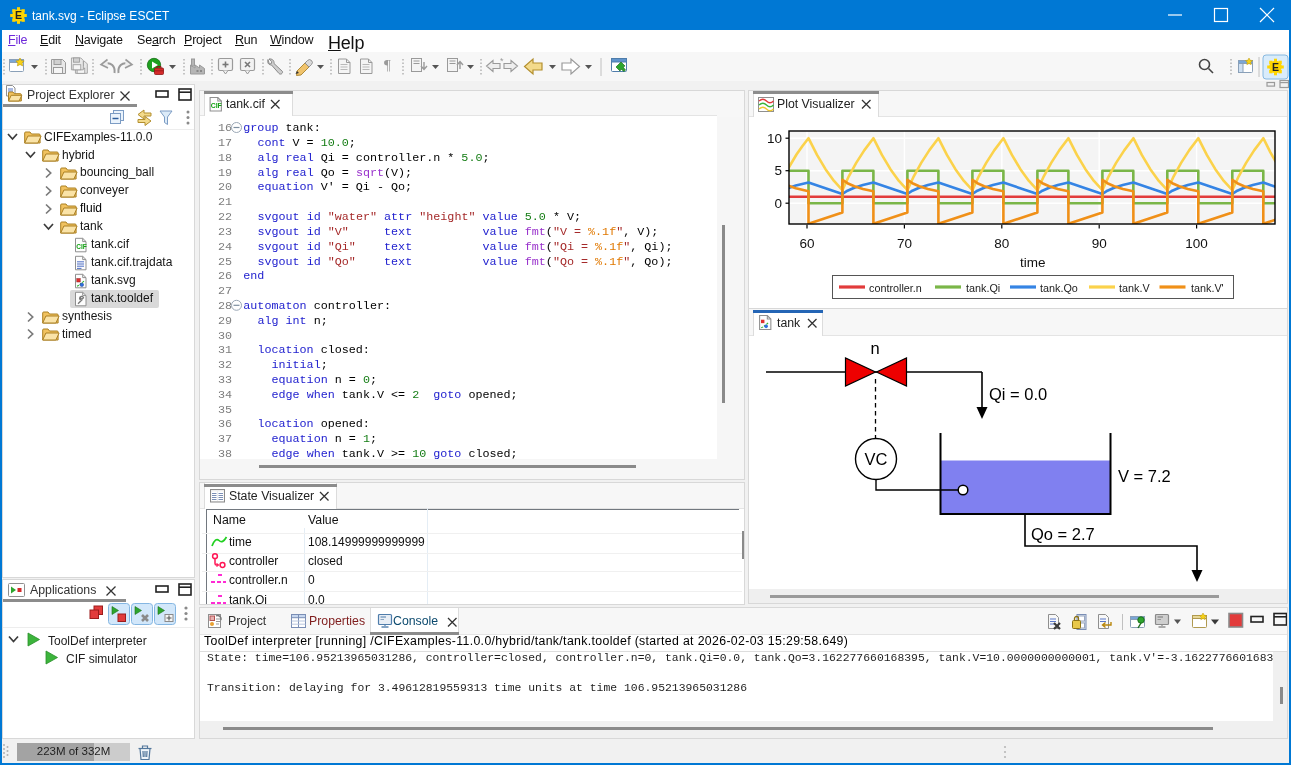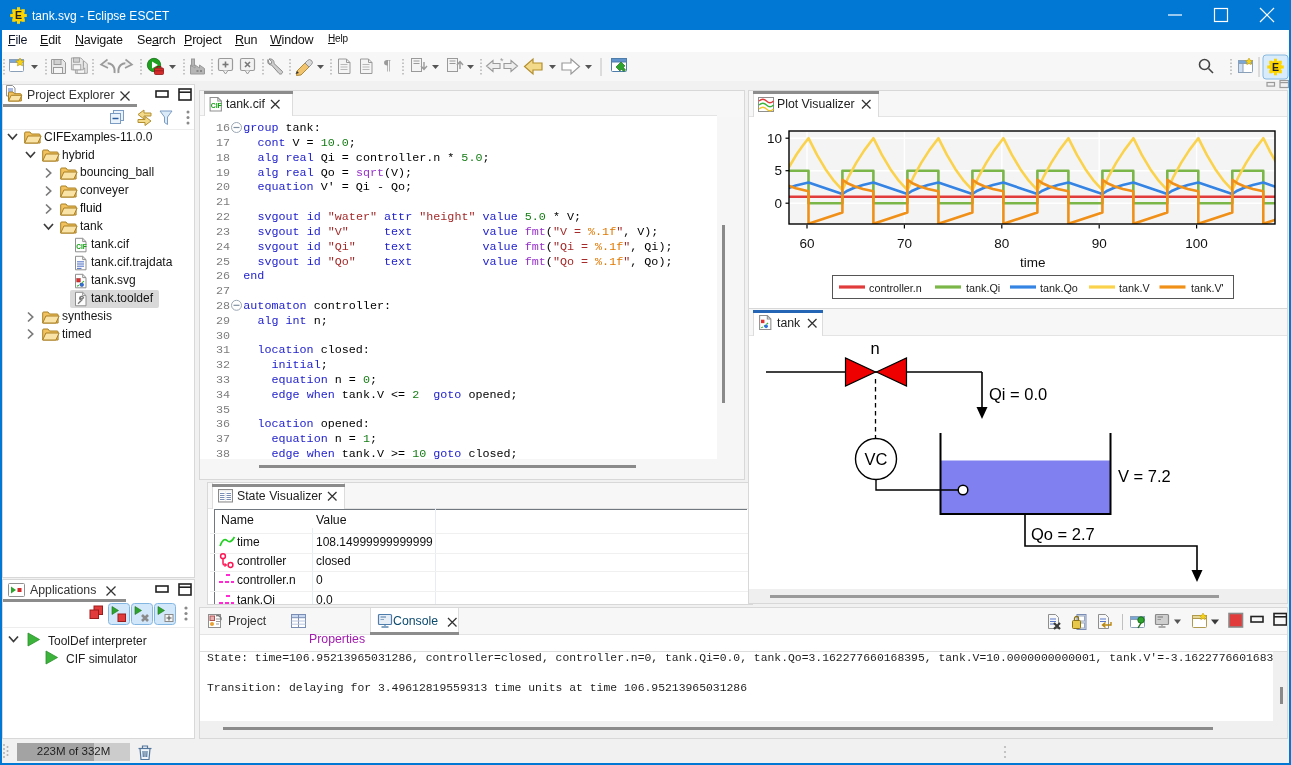--- a/index.html
+++ b/index.html
@@ -29,28 +29,28 @@
  <div class="abs" style="left:32px;top:8.5px;color:#fff;font-size:12px">tank.svg - Eclipse ESCET</div>
  <svg style="left:1160px;top:0" width="131" height="30">
   <line x1="8" y1="15" x2="22" y2="15" stroke="#fff" stroke-width="1.2"></line>
   <rect x="54.5" y="8.5" width="13" height="13" fill="none" stroke="#fff" stroke-width="1.2"></rect>
   <line x1="100" y1="8" x2="114" y2="22" stroke="#fff" stroke-width="1.2"></line>
   <line x1="114" y1="8" x2="100" y2="22" stroke="#fff" stroke-width="1.2"></line>
  </svg>
 </div>
 
 <div class="abs" style="left:0;top:30px;width:1291px;height:22px;background:#fff">
-    <div class="abs" style="left:8px;top:3px;font-size:12.5px;letter-spacing:-0.2px;color:#0f172a"><u>F</u>ile</div>
+    <div class="abs" style="left:8px;top:3px;font-size:12.5px;letter-spacing:-0.2px;color:#6d28d9"><u>F</u>ile</div>
     <div class="abs" style="left:40px;top:3px;font-size:12.5px;letter-spacing:-0.2px;color:#111"><u>E</u>dit</div>
     <div class="abs" style="left:75px;top:3px;font-size:12.5px;letter-spacing:-0.2px;color:#111"><u>N</u>avigate</div>
     <div class="abs" style="left:137px;top:3px;font-size:12.5px;letter-spacing:-0.2px;color:#111">Se<u>a</u>rch</div>
     <div class="abs" style="left:184px;top:3px;font-size:12.5px;letter-spacing:-0.2px;color:#111"><u>P</u>roject</div>
     <div class="abs" style="left:235px;top:3px;font-size:12.5px;letter-spacing:-0.2px;color:#111"><u>R</u>un</div>
     <div class="abs" style="left:270px;top:3px;font-size:12.5px;letter-spacing:-0.2px;color:#111"><u>W</u>indow</div>
-    <div class="abs" style="left:328px;top:3px;font-size:10px;letter-spacing:-0.2px;color:#111"><u>H</u>elp</div>
+    <div class="abs" style="left:328px;top:3px;font-size:18px;letter-spacing:-0.2px;color:#111"><u>H</u>elp</div>
   </div>
 <div class="abs" style="left:0;top:52px;width:1291px;height:29px;background:#f7f7f7"></div>
 <svg style="left:0;top:52px" width="1291" height="30" viewBox="0 0 1291 30">
     <line x1="4" y1="7" x2="4" y2="23" stroke="#c4c4c4" stroke-width="2" stroke-dasharray="1.5,2"></line>
     <g transform="translate(9,6)">
 <rect x="0.5" y="1.5" width="14" height="12" rx="1" fill="#fff" stroke="#8aa0b8" stroke-width="1"></rect>
 <rect x="0.5" y="1.5" width="14" height="3" fill="#7ba7d7" stroke="#8aa0b8" stroke-width="1"></rect>
 <path d="M11 0 l1.3 2.6 2.9 .4 -2.1 2 .5 2.9 -2.6 -1.4 -2.6 1.4 .5 -2.9 -2.1 -2 2.9 -.4 z" fill="#f7d117" stroke="#b99708" stroke-width="0.6"></path>
 </g>
     <path d="M31 13 l7 0 l-3.5 4 z" fill="#555"></path>
@@ -411,21 +411,21 @@
     <div class="abs" style="left:4px;top:0;width:89px;height:3px;background:#8c8c8c"></div>
     <svg style="left:9px;top:5.5px" width="14" height="15" viewBox="0 0 12 14">
 <path d="M0.5 0.5 h7.2 l3.3 3.3 v9.2 h-10.5 z" fill="#fdfdfd" stroke="#8f8f8f"></path>
 <path d="M7.7 0.5 v3.3 h3.3" fill="none" stroke="#8f8f8f"></path>
 <text x="1" y="10.5" font-size="6.5" font-weight="bold" fill="#13a113" font-family="Liberation Sans">CIF</text>
     </svg>
     <div class="abs" style="left:26px;top:5.5px;font-size:12.3px;color:#222">tank.cif</div>
     <svg style="left:70px;top:7.5px" width="11" height="11">
       <path d="M1 1 l8.5 8.5 m0 -8.5 l-8.5 8.5" stroke="#333" stroke-width="1.3"></path>
     </svg>
-    <pre class="abs" style="left:16px;top:30.2px;width:32px;font-size:11.73px;line-height:14.82px;color:#7d7d7d">16
+    <pre class="abs" style="left:0;top:30.2px;width:32px;text-align:right;font-size:11.73px;line-height:14.82px;color:#7d7d7d">16
 17
 18
 19
 20
 21
 22
 23
 24
 25
 26
@@ -470,21 +470,21 @@
     <span style="color:#2222cf">edge</span> <span style="color:#2222cf">when</span> tank.V &lt;= <span style="color:#157d15">2</span>  <span style="color:#2222cf">goto</span> opened;
 
   <span style="color:#2222cf">location</span> opened:
     <span style="color:#2222cf">equation</span> n = <span style="color:#157d15">1</span>;
     <span style="color:#2222cf">edge</span> <span style="color:#2222cf">when</span> tank.V &gt;= <span style="color:#157d15">10</span> <span style="color:#2222cf">goto</span> closed;</pre>
     <div class="abs" style="left:517px;top:0;width:27px;height:388px;background:#f6f6f6;border-top:26px solid #f7f7f7;border-bottom:20px solid #f6f6f6"></div>
     <div class="abs" style="left:522px;top:134px;width:3px;height:178px;background:#8a8a8a"></div>
     <div class="abs" style="left:0;top:368px;width:517px;height:20px;background:#f6f6f6"></div>
     <div class="abs" style="left:59px;top:374px;width:377px;height:3px;background:#8a8a8a"></div>
   </div>
-<div class="panel" style="left:207px;top:482px;width:546px;height:123px">
+<div class="panel" style="left:199px;top:482px;width:546px;height:123px">
     <div class="abs" style="left:0;top:0;width:544px;height:26px;background:#f7f7f7;border-bottom:1px solid #e4e4e4"></div>
     <div class="abs" style="left:4px;top:0;width:133px;height:26px;background:#fff;border-left:1px solid #dcdcdc;border-right:1px solid #dcdcdc"></div>
     <div class="abs" style="left:4px;top:1px;width:133px;height:3px;background:#8c8c8c"></div>
     <svg style="left:10px;top:6px" width="15" height="14" viewBox="0 0 15 14">
 <rect x="0.5" y="0.5" width="14" height="12.5" fill="#eee" stroke="#8a8a8a"></rect>
 <rect x="1.5" y="2.5" width="5.5" height="9.5" fill="#fff"></rect>
       <rect x="8" y="2.5" width="5.5" height="9.5" fill="#fff"></rect>
 <g stroke="#7a8eb5">
         <line x1="2" y1="4.5" x2="6.5" y2="4.5"></line>
         <line x1="2" y1="6.5" x2="6.5" y2="6.5"></line>
@@ -661,21 +661,21 @@
 <path d="M8 2 a3.5 3.5 0 0 1 5 4" fill="none" stroke="#777" stroke-width="1.4"></path>
     </svg>
     <div class="abs" style="left:28px;top:6px;font-size:12.3px;color:#333">Project</div>
     <svg style="left:91px;top:6px" width="15" height="15" viewBox="0 0 15 15">
 <rect x="0.5" y="0.5" width="14" height="13" fill="#fff" stroke="#7a8eb5"></rect>
 <rect x="0.5" y="0.5" width="14" height="3.2" fill="#c7d7ef" stroke="#7a8eb5"></rect>
 <line x1="7.5" y1="0.5" x2="7.5" y2="13.5" stroke="#7a8eb5"></line>
 <line x1="0.5" y1="7" x2="14.5" y2="7" stroke="#b8c6de"></line>
       <line x1="0.5" y1="10.2" x2="14.5" y2="10.2" stroke="#b8c6de"></line>
     </svg>
-    <div class="abs" style="left:109px;top:24px;font-size:12.3px;color:#a21caf">Properties</div>
+    <div class="abs" style="left:109px;top:6px;font-size:12.3px;color:#7f1d1d">Properties</div>
     <div class="abs" style="left:170px;top:0;width:89px;height:27px;background:#fff;border-left:1px solid #dcdcdc;border-right:1px solid #dcdcdc"></div>
     <svg style="left:177px;top:6px" width="16" height="15" viewBox="0 0 16 15">
 <rect x="1.5" y="0.5" width="13" height="10" rx="1" fill="#e8eef5" stroke="#4f7dab" stroke-width="1.2"></rect>
 <line x1="3.5" y1="3" x2="9" y2="3" stroke="#4f7dab"></line>
       <line x1="3.5" y1="5.5" x2="7" y2="5.5" stroke="#8aa5c0"></line>
 <line x1="8" y1="10.5" x2="8" y2="12" stroke="#4f7dab" stroke-width="1.2"></line>
 <line x1="4.5" y1="13" x2="11.5" y2="13" stroke="#4f7dab" stroke-width="1.4"></line>
     </svg>
     <div class="abs" style="left:193px;top:6px;font-size:12.3px;color:#0c4a6e">Console</div>
     <svg style="left:247px;top:9px" width="11" height="11">
@@ -728,20 +728,21 @@
 <path d="M11 0 l1.1 2.2 2.4 .35 -1.75 1.7 .4 2.4 -2.15 -1.15 -2.15 1.15 .4 -2.4 -1.75 -1.7 2.4 -.35 z" fill="#f7d117" stroke="#b99708" stroke-width="0.5"></path>
       </g>
       <path d="M1011 9.5 l8 0 l-4 5 z" fill="#3a3a3a"></path>
       <rect x="1029" y="3.5" width="13.5" height="13.5" fill="#e23b3b" stroke="#8a8a8a" stroke-width="1.6"></rect>
       <rect x="1051" y="6.5" width="12" height="5.5" fill="none" stroke="#222" stroke-width="1.6"></rect>
       <g>
         <rect x="1074" y="3.5" width="12.5" height="11.5" fill="none" stroke="#222" stroke-width="1.6"></rect>
         <line x1="1074" y1="6.8" x2="1086.5" y2="6.8" stroke="#222" stroke-width="1.6"></line>
       </g>
     </svg>
+    <div class="abs" style="left:4px;top:25.5px;font-size:12.3px;letter-spacing:0.35px;color:#000">ToolDef interpreter [running] /CIFExamples-11.0.0/hybrid/tank/tank.tooldef (started at 2026-02-03 15:29:58.649)</div>
     <div class="abs" style="left:0;top:43px;width:1087px;height:1px;background:#ddd"></div>
     <pre class="abs" style="left:7px;top:43px;width:1070px;font-size:11.4px;line-height:15px;overflow:hidden;white-space:pre">State: time=106.95213965031286, controller=closed, controller.n=0, tank.Qi=0.0, tank.Qo=3.162277660168395, tank.V=10.0000000000001, tank.V'=-3.1622776601683955
 
 Transition: delaying for 3.49612819559313 time units at time 106.95213965031286</pre>
     <div class="abs" style="left:1073px;top:44px;width:14px;height:95px;background:#f0f0f0"></div>
     <div class="abs" style="left:0;top:113px;width:1087px;height:19px;background:#f0f0f0"></div>
     <div class="abs" style="left:1080px;top:79px;width:3px;height:17px;background:#8a8a8a"></div>
     <div class="abs" style="left:23px;top:118.5px;width:990px;height:3px;background:#8a8a8a"></div>
   </div>
 <div class="abs" style="left:0;top:740px;width:1291px;height:23px;background:#f1f1f1"></div>

